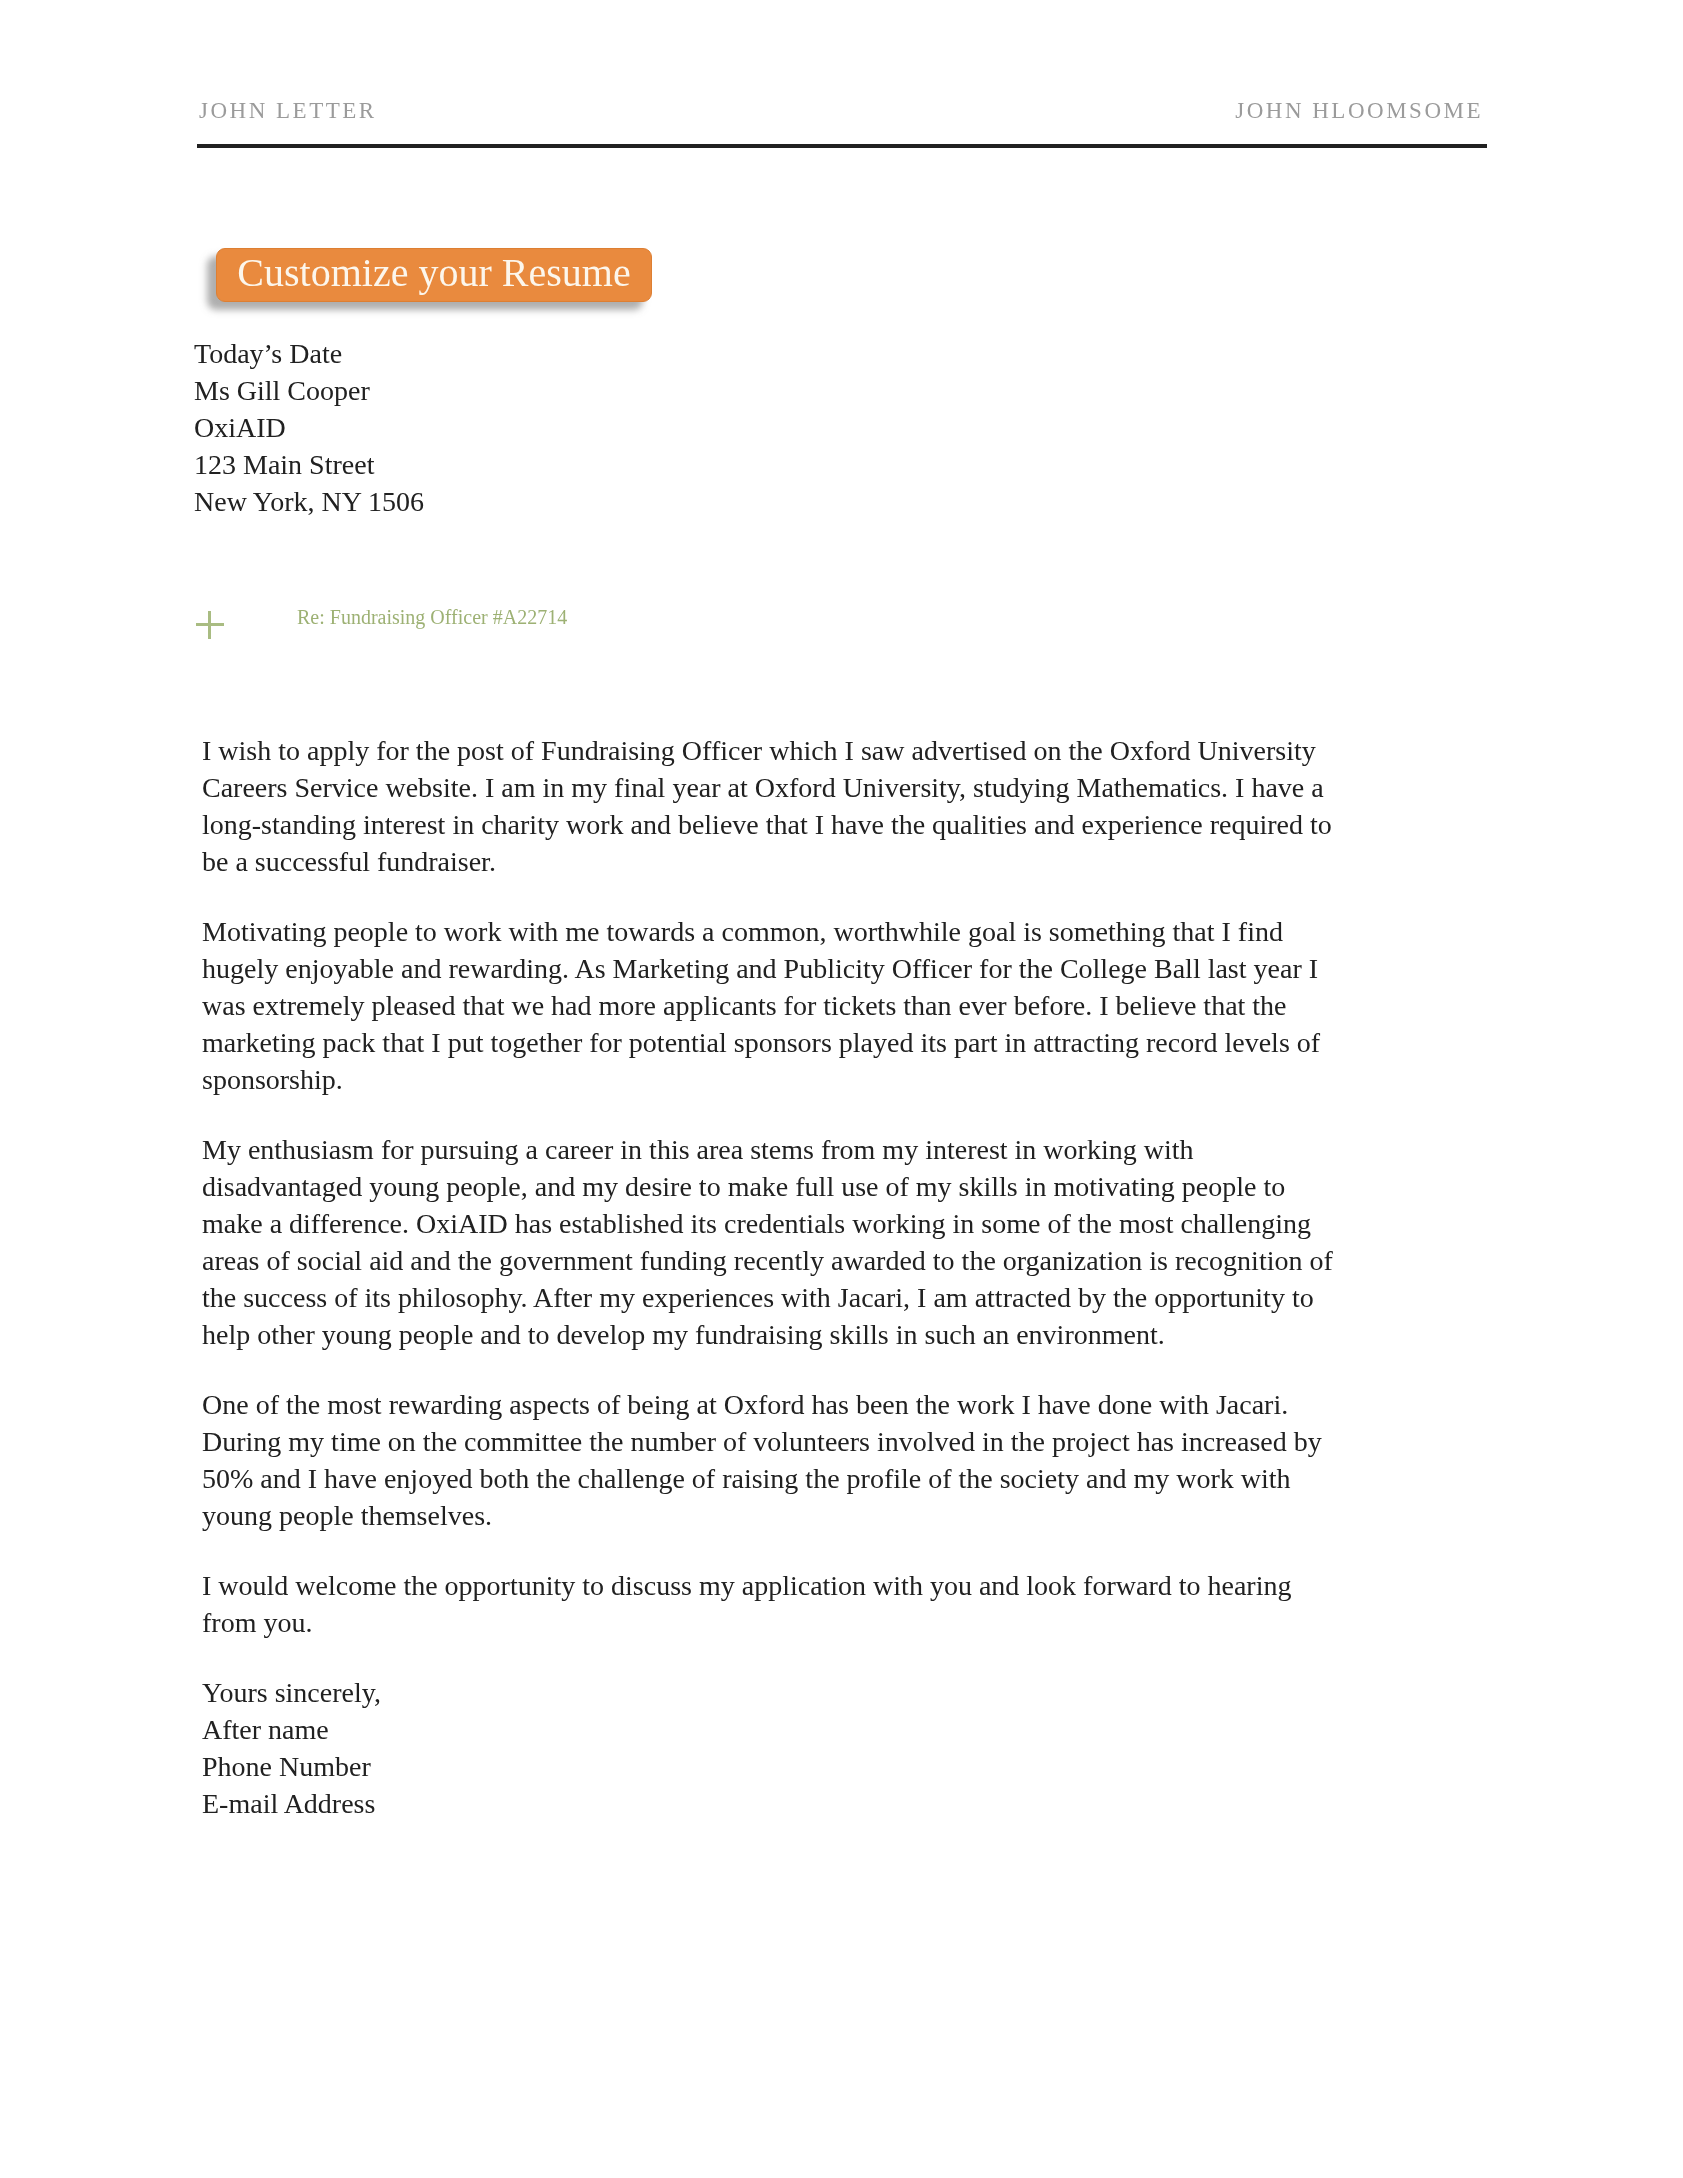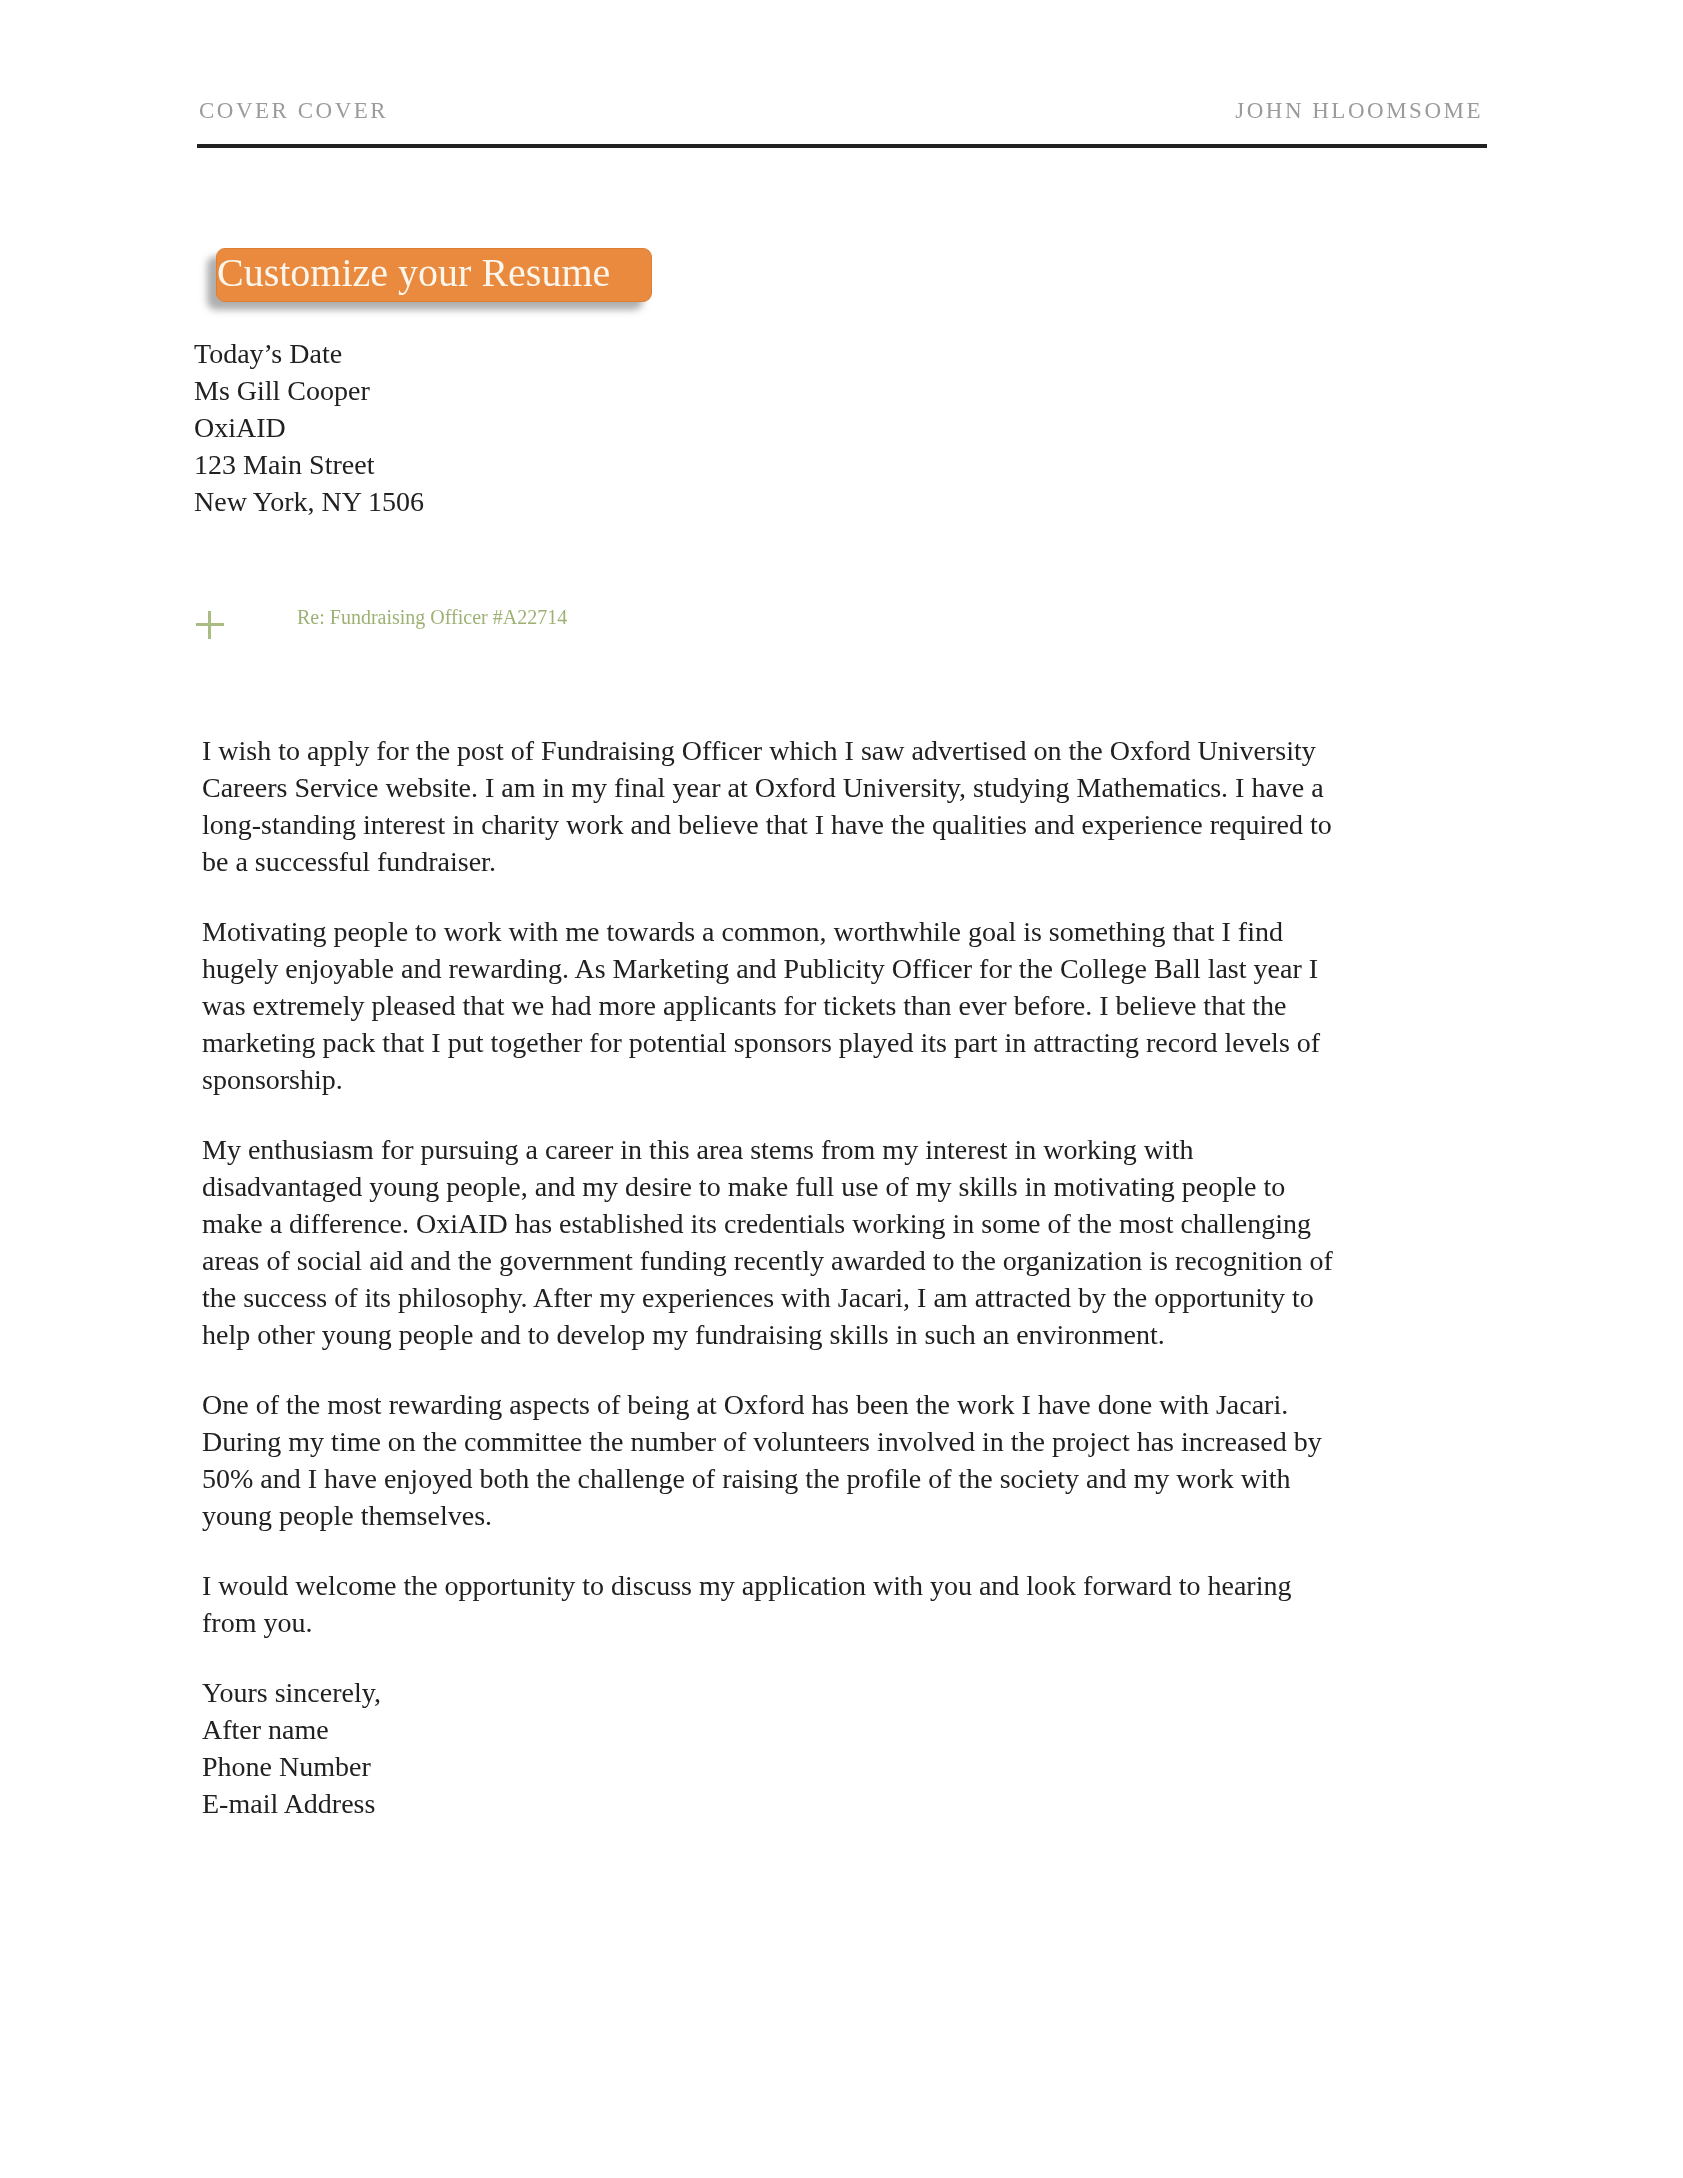--- a/index.html
+++ b/index.html
@@ -53,20 +53,21 @@
     left: 216px;
     top: 248px;
     width: 436px;
     height: 54px;
     background: #e98a3e;
     border: 1px solid #dd7f33;
     border-radius: 9px;
     box-shadow: -9px 8px 7px rgba(110, 110, 110, 0.55);
     display: flex;
     align-items: center;
+    justify-content: center;
     cursor: pointer;
     box-sizing: border-box;
   }
   .cta-button .cta-label {
     color: #fcf6ec;
     font-size: 40px;
     line-height: 1;
     padding-bottom: 4px;
     white-space: nowrap;
   }
@@ -134,21 +135,21 @@
   }
   .body-text p.signature-block {
     margin-bottom: 0;
   }
 </style>
 </head>
 <body>
 
 <div class="page">
 
-  <div class="masthead-left">COVER COVER</div>
+  <div class="masthead-left">JOHN LETTER</div>
 
   <div class="masthead-right">JOHN HLOOMSOME</div>
 
   <div class="header-rule"></div>
 
   <div class="cta-button">
     <span class="cta-label">Customize your Resume</span>
   </div>
 
   <div class="recipient-block">Today’s Date

